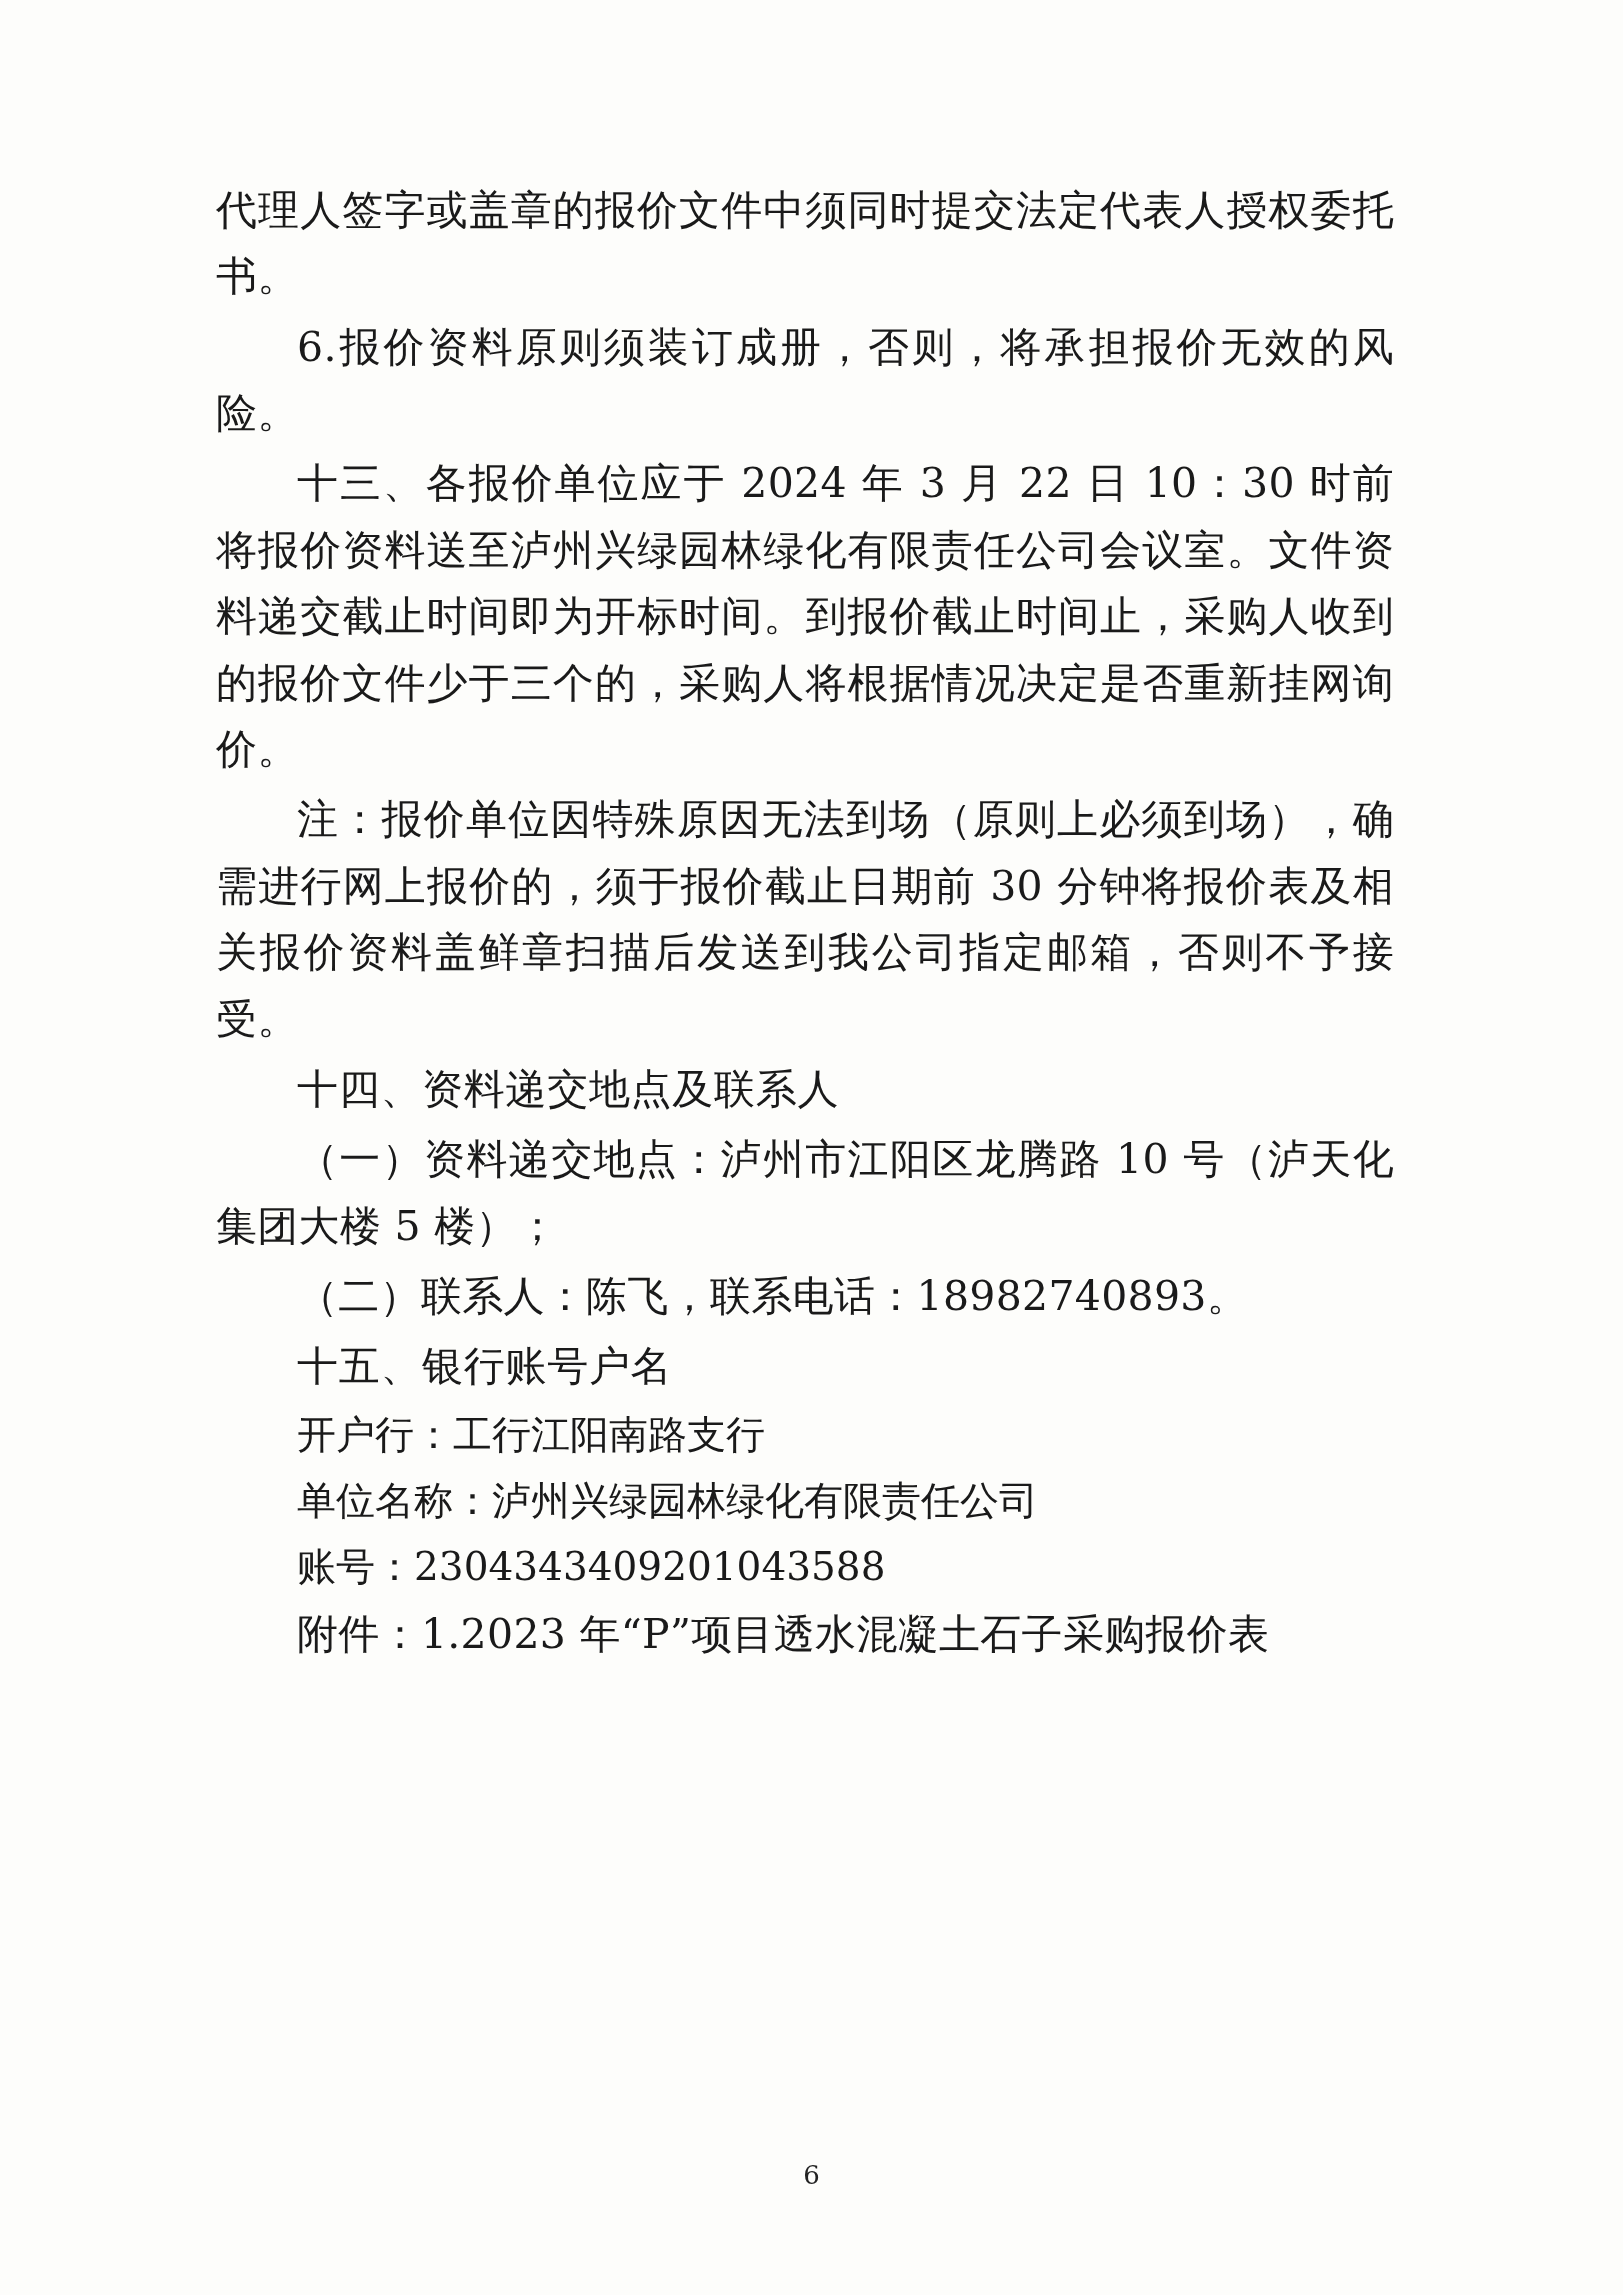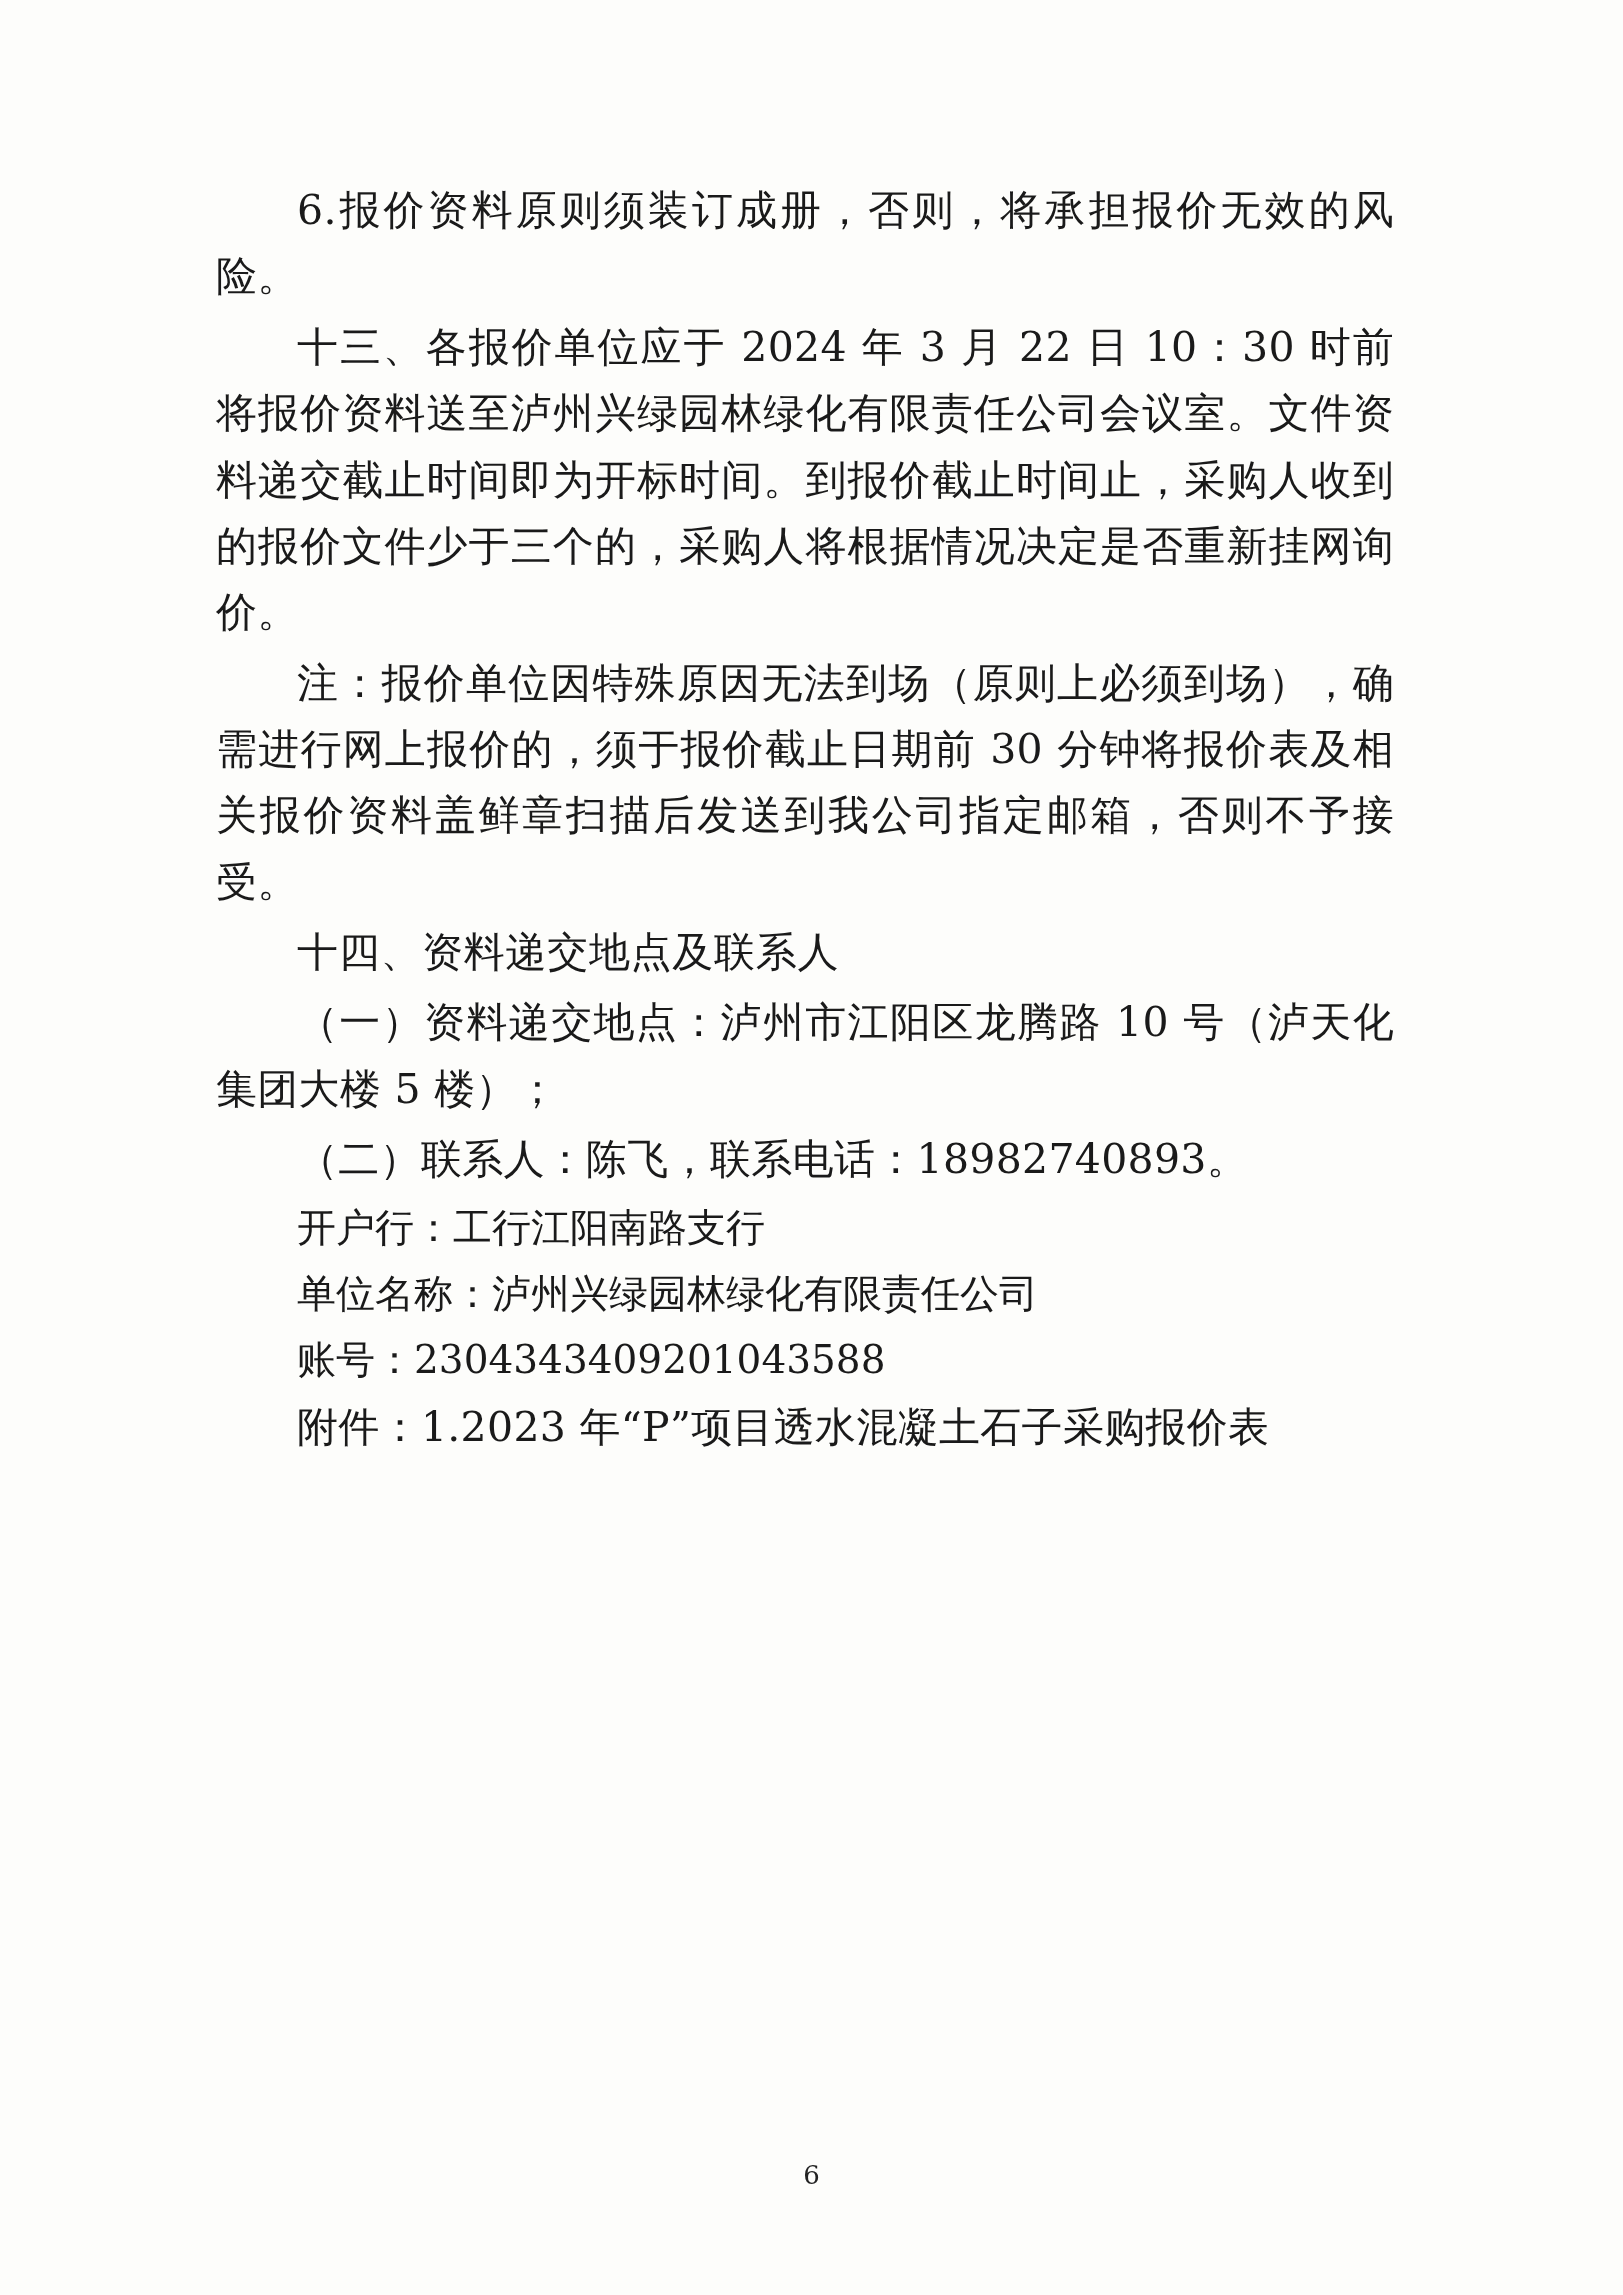--- a/index.html
+++ b/index.html
@@ -65,33 +65,35 @@
     font-family: "DejaVu Serif", "Liberation Serif", serif;
     color: #222;
   }
 </style>
 </head>
 <body>
 
 <div class="page">
   <div class="content">
 
+    <p class="para">代理人签字或盖章的报价文件中须同时提交法定代表人授权委托书。</p>
 
     <p class="para indent">6.报价资料原则须装订成册，否则，将承担报价无效的风险。</p>
 
     <p class="para indent">十三、各报价单位应于 2024 年 3 月 22 日 10：30 时前将报价资料送至泸州兴绿园林绿化有限责任公司会议室。文件资料递交截止时间即为开标时间。到报价截止时间止，采购人收到的报价文件少于三个的，采购人将根据情况决定是否重新挂网询价。</p>
 
     <p class="para indent">注：报价单位因特殊原因无法到场（原则上必须到场），确需进行网上报价的，须于报价截止日期前 30 分钟将报价表及相关报价资料盖鲜章扫描后发送到我公司指定邮箱，否则不予接受。</p>
 
     <p class="heading">十四、资料递交地点及联系人</p>
 
     <p class="para indent">（一）资料递交地点：泸州市江阳区龙腾路 10 号（泸天化集团大楼 5 楼）；</p>
 
     <p class="para indent">（二）联系人：陈飞，联系电话：18982740893。</p>
 
+    <p class="heading">十五、银行账号户名</p>
 
     <p class="bankline">开户行：工行江阳南路支行</p>
     <p class="bankline">单位名称：泸州兴绿园林绿化有限责任公司</p>
     <p class="bankline">账号：2304343409201043588</p>
 
 
     <p class="para indent">附件：1.2023 年“P”项目透水混凝土石子采购报价表</p>
 
   </div>
 

